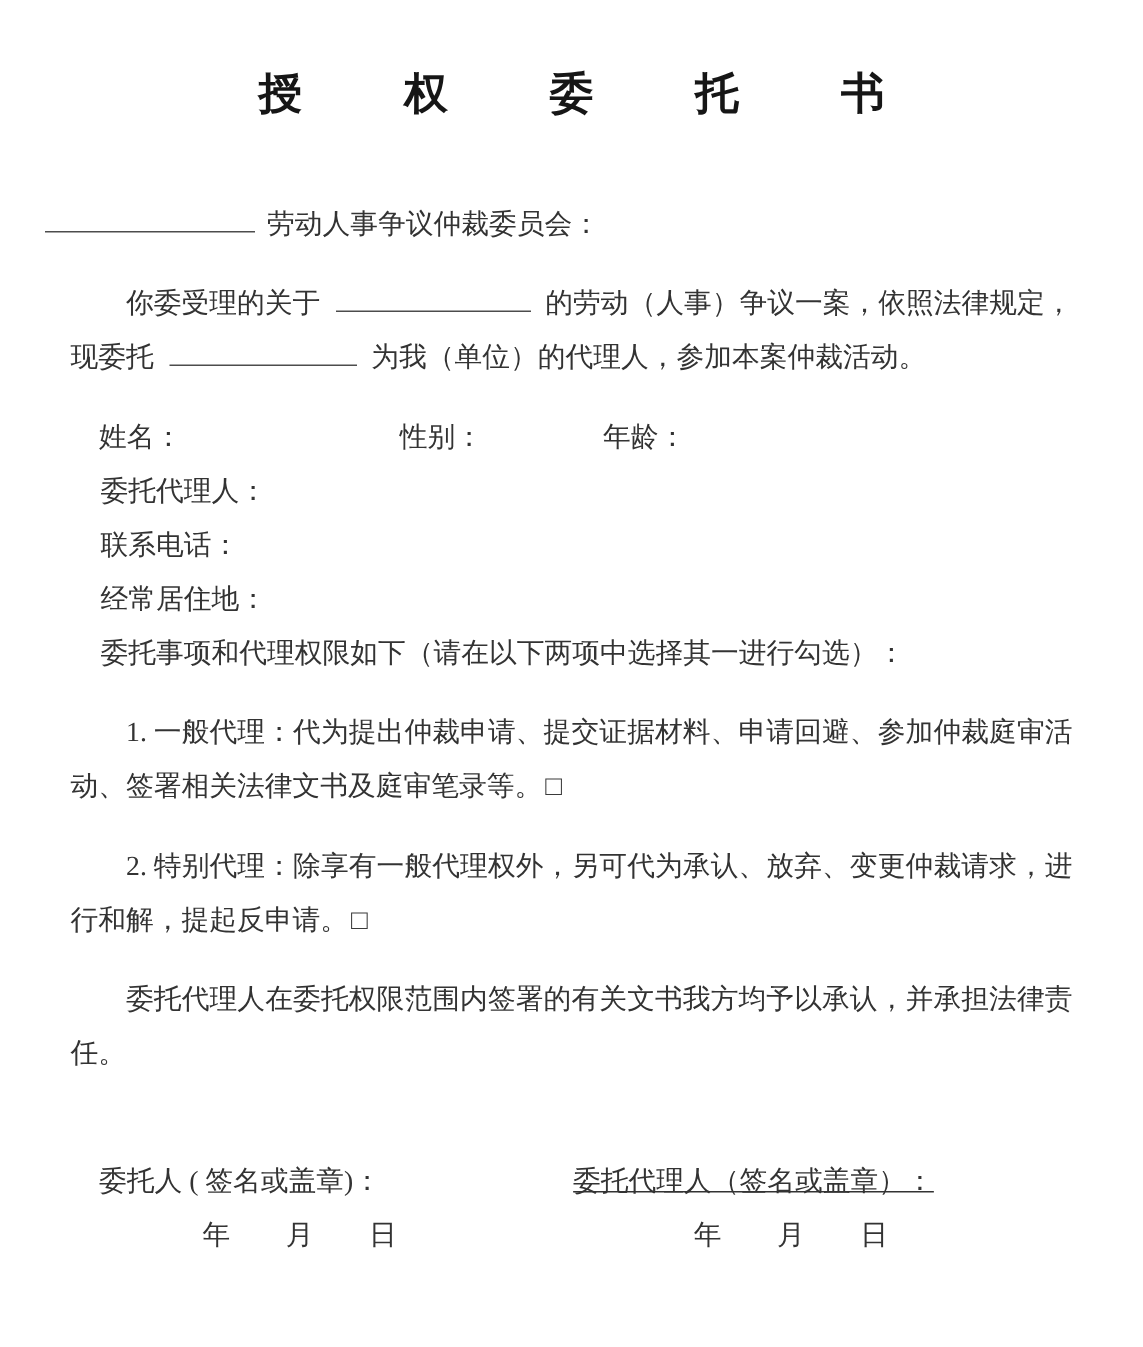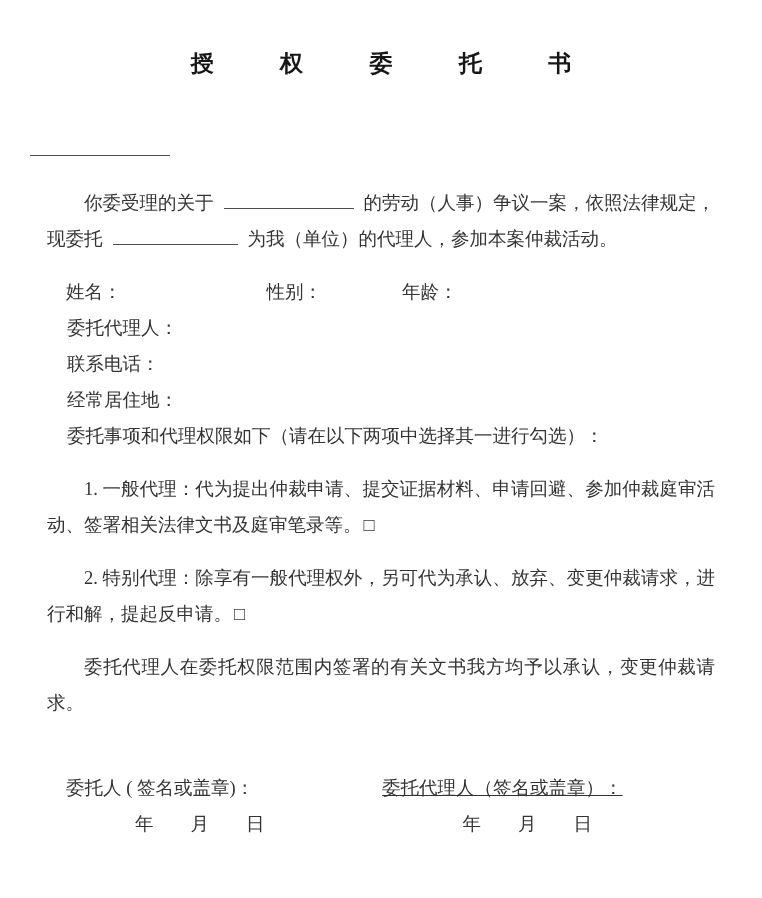--- a/index.html
+++ b/index.html
@@ -15,21 +15,21 @@
     color: #333333;
   }
   .doc {
     padding: 46px 30px 0 30px;
     font-size: 18.5px;
     line-height: 36px;
   }
   .doc-title {
     font-family: "Liberation Sans", "DejaVu Sans", sans-serif;
     font-weight: bold;
-    font-size: 23px;
+    font-size: 29px;
     line-height: 34px;
     color: #161616;
     text-align: center;
     letter-spacing: 30px;
     padding-left: 30px; 
     margin: 0 0 52px 0;
     white-space: nowrap;
   }
   .line { margin: 0; }
   .para {
@@ -64,21 +64,21 @@
   .date-right { margin-left: 198px; }
 </style>
 </head>
 <body>
 
 <div class="doc">
 
   <h1 class="doc-title">授 权 委 托 书</h1>
 
   <div class="line">
-    <span class="blank blank-committee"></span>
+    <span class="blank blank-committee"></span><span>劳动人事争议仲裁委员会：</span>
   </div>
 
   <p class="para">
     <span>你委受理的关于</span><span class="blank blank-case"></span><span>的劳动（人事）争议一案，依照法律规定，现委托</span><span class="blank blank-agent"></span><span>为我（单位）的代理人，参加本案仲裁活动。</span>
   </p>
 
   <div class="line">
     <span class="inline-label ml-indent">姓名：</span><span class="inline-label ml-gender">性别：</span><span class="inline-label ml-age">年龄：</span>
   </div>
 
@@ -100,21 +100,21 @@
   </div>
 
   <p class="para">
     <span>1. 一般代理：代为提出仲裁申请、提交证据材料、申请回避、参加仲裁庭审活动、签署相关法律文书及庭审笔录等。</span><span class="checkbox">□</span>
   </p>
 
   <p class="para">
     <span>2. 特别代理：除享有一般代理权外，另可代为承认、放弃、变更仲裁请求，进行和解，提起反申请。</span><span class="checkbox">□</span>
   </p>
 
-  <p class="para">委托代理人在委托权限范围内签署的有关文书我方均予以承认，变更仲裁请求。</p>
+  <p class="para">委托代理人在委托权限范围内签署的有关文书我方均予以承认，并承担法律责任。</p>
 
   <div class="sig-row">
     <span class="sig-principal">委托人 ( 签名或盖章)：</span><span class="sig-agent">委托代理人（签名或盖章）：</span>
   </div>
 
   <div class="date-row">
     <span class="date-left">年　　月　　日</span><span class="date-right">年　　月　　日</span>
   </div>
 
 </div>

